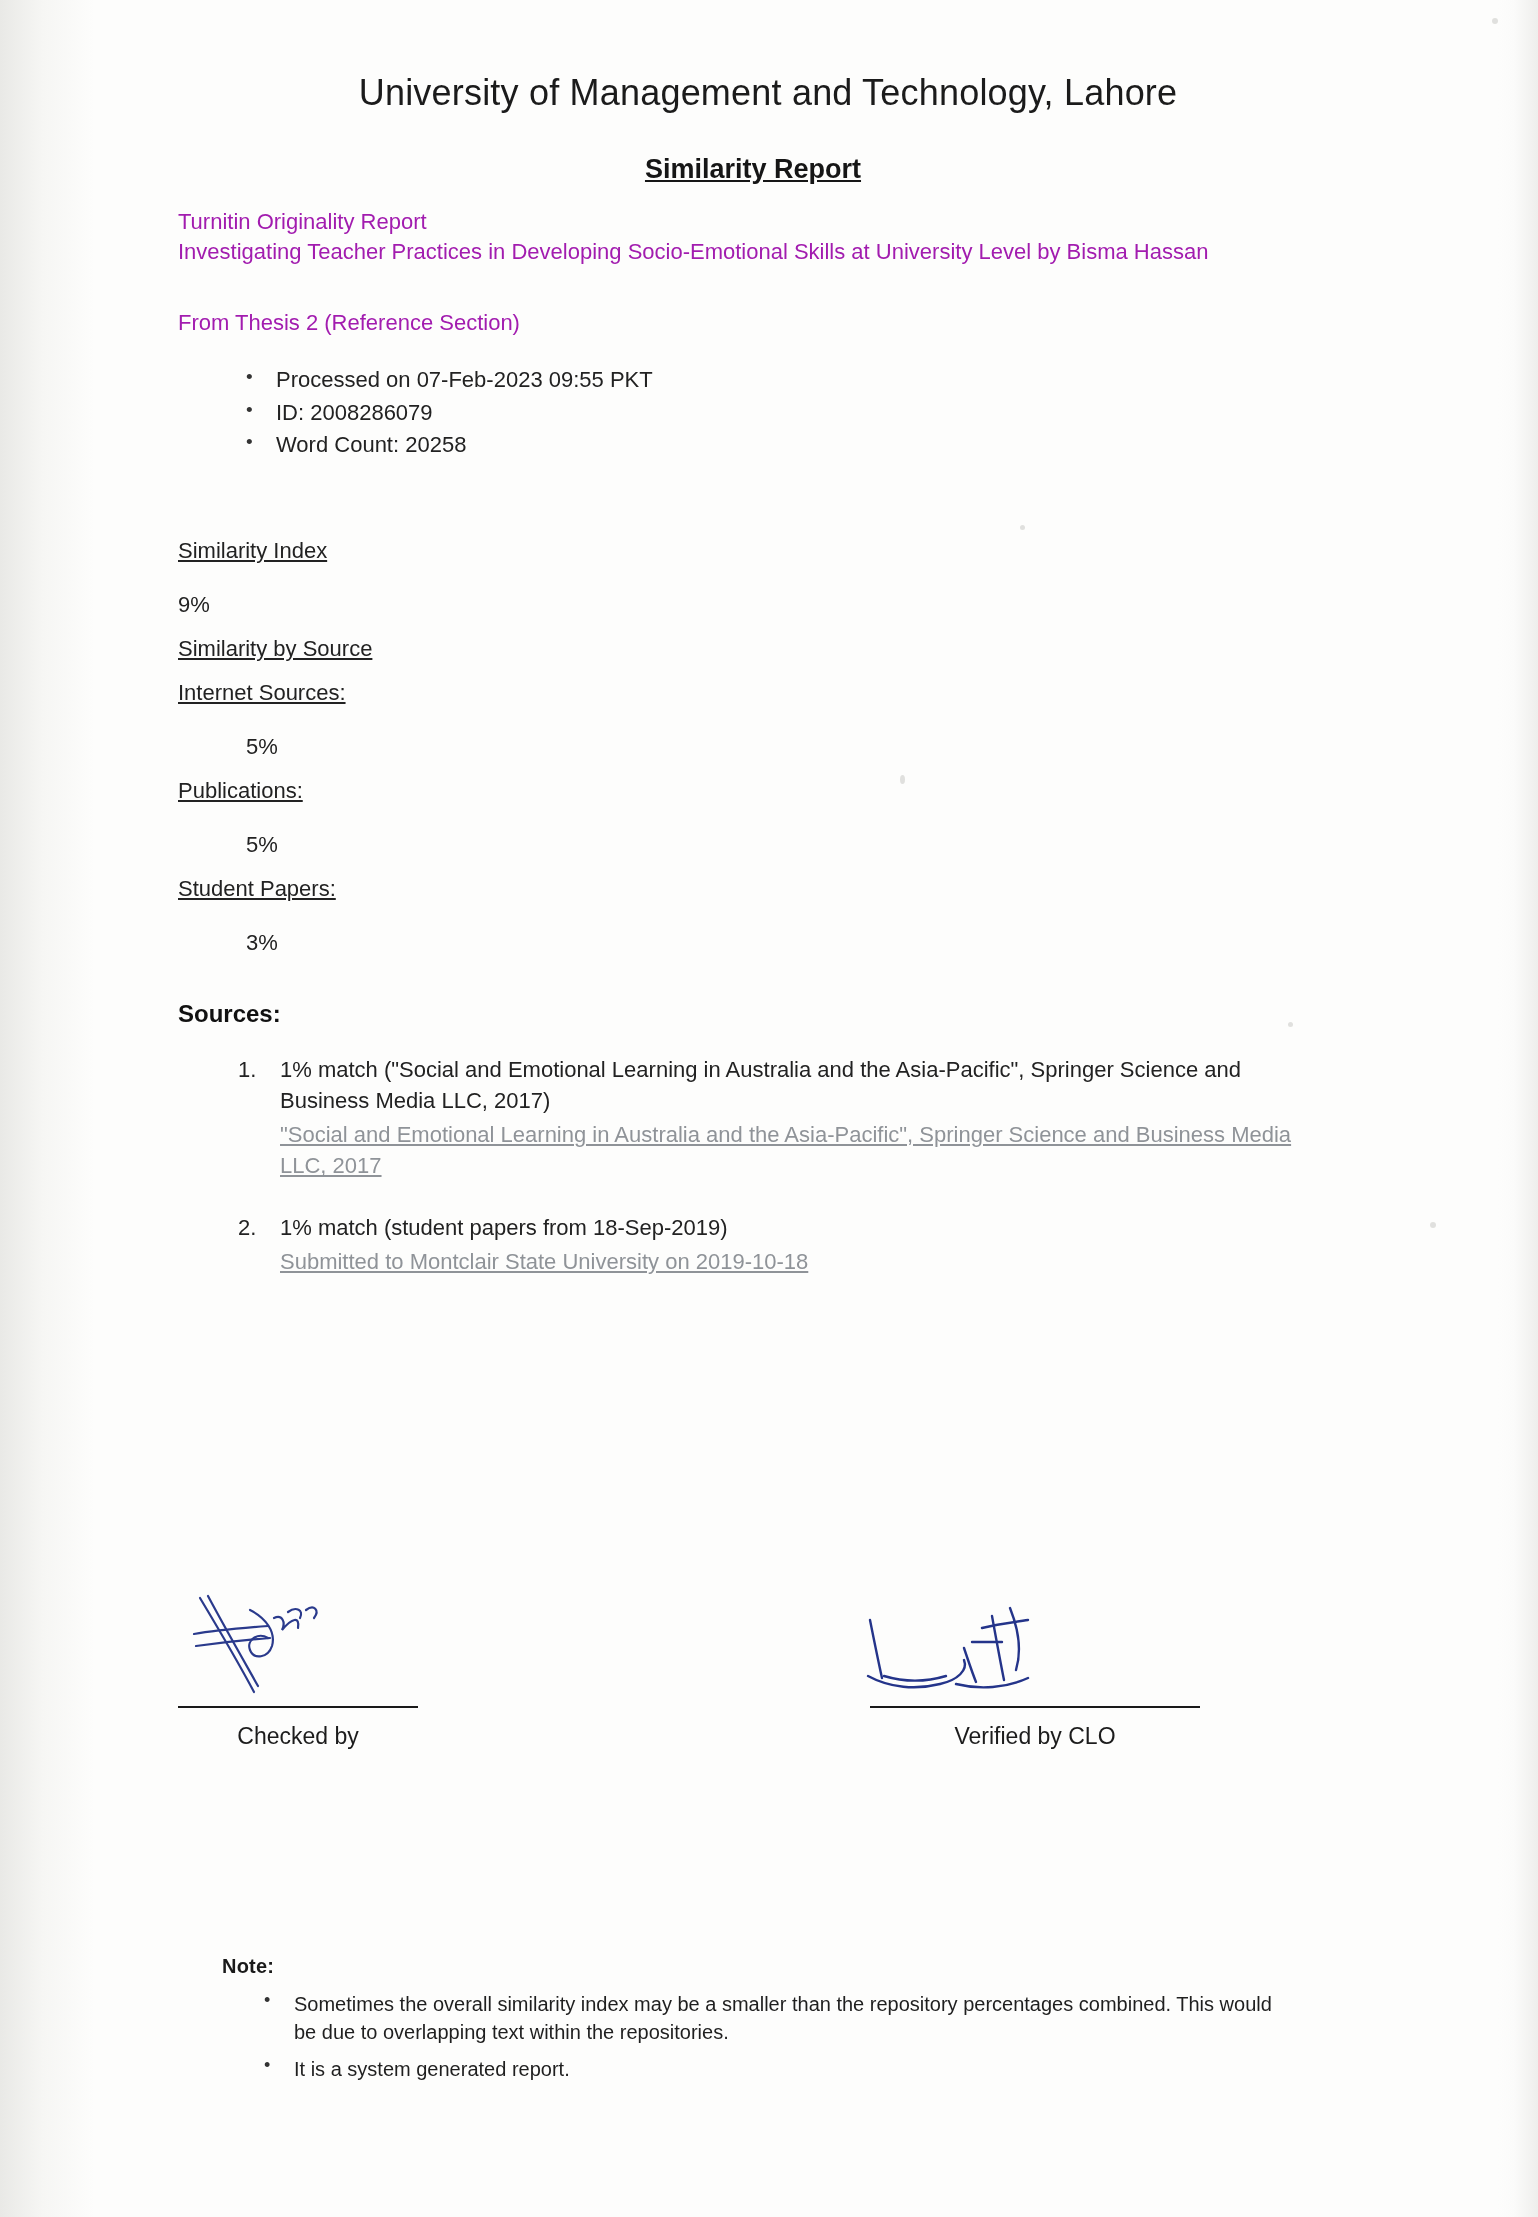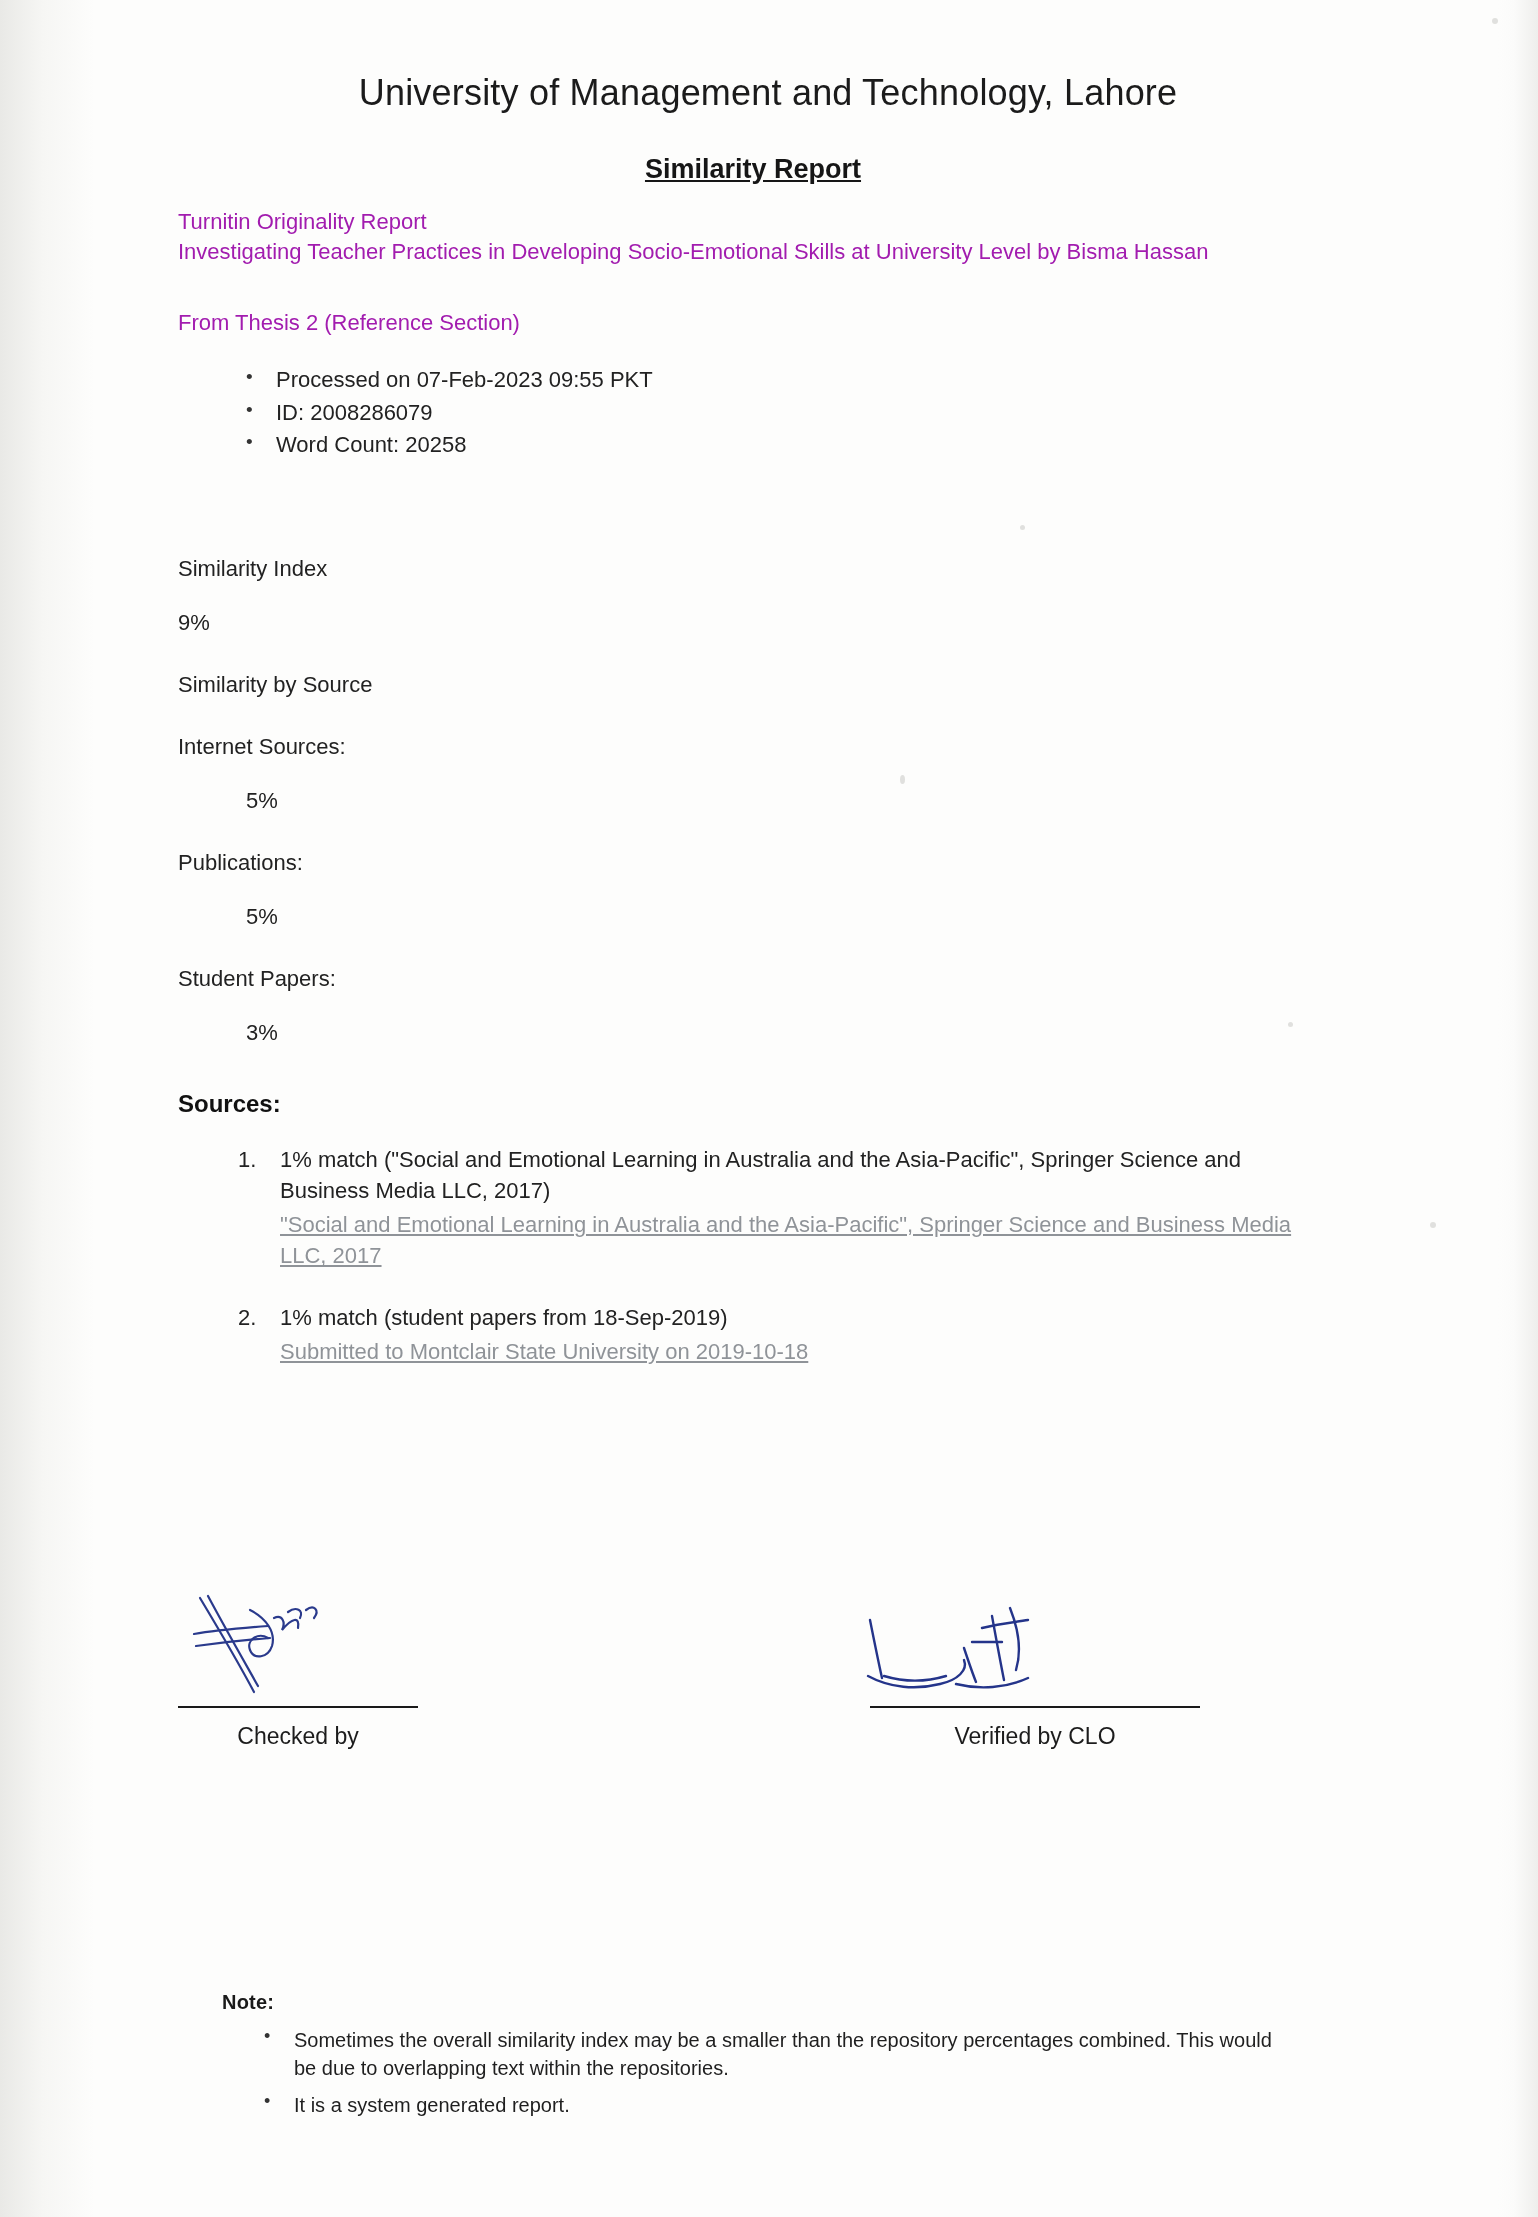--- a/index.html
+++ b/index.html
@@ -83,21 +83,22 @@
     position: absolute;
     left: 68px;
     top: -1px;
     font-size: 19px;
     color: #333;
   }
   .spacer-lg { height: 58px; }
   .stat-label {
     font-size: 22px;
     color: #222222;
-    margin-top: 36px;
+    margin-top: 18px;
+    text-decoration: underline;
   }
   .stat-value {
     font-size: 22px;
     color: #222222;
     margin-top: 28px;
   }
   .stat-value.indent {
     padding-left: 68px;
   }
   .sources-heading {
@@ -172,21 +173,20 @@
   .ink {
     position: absolute;
     bottom: 48px;
     left: 10px;
   }
   .note-block {
     position: absolute;
     left: 222px;
     top: 1955px;
     width: 1060px;
-    margin-top: 36px;
   }
   .note-title {
     font-size: 20px;
     font-weight: bold;
     color: #1a1a1a;
     letter-spacing: 0.2px;
   }
   .note-list {
     list-style: none;
     margin: 12px 0 0 0;

